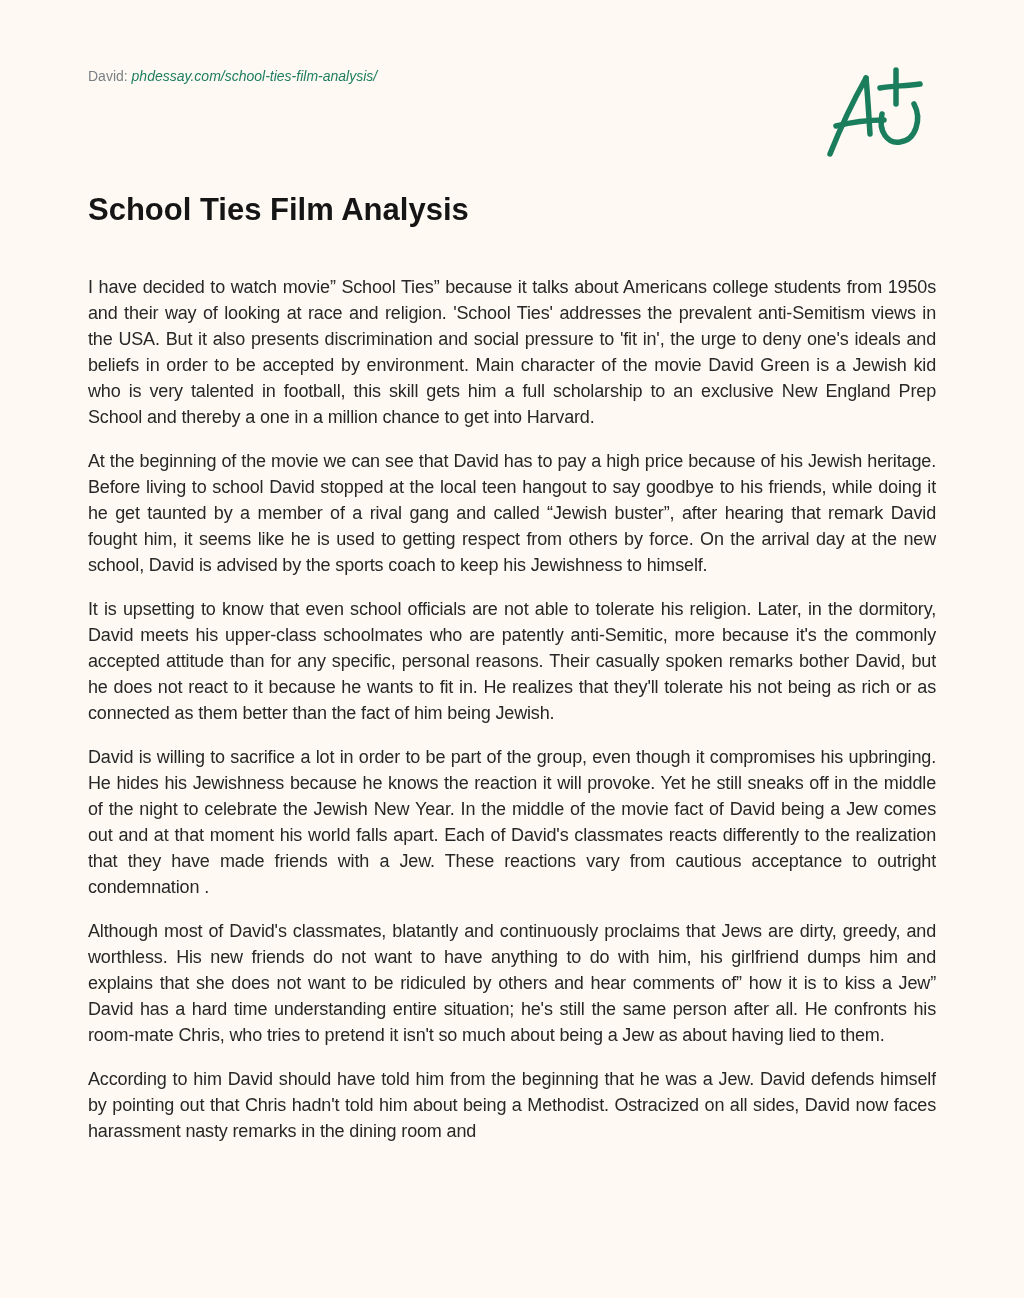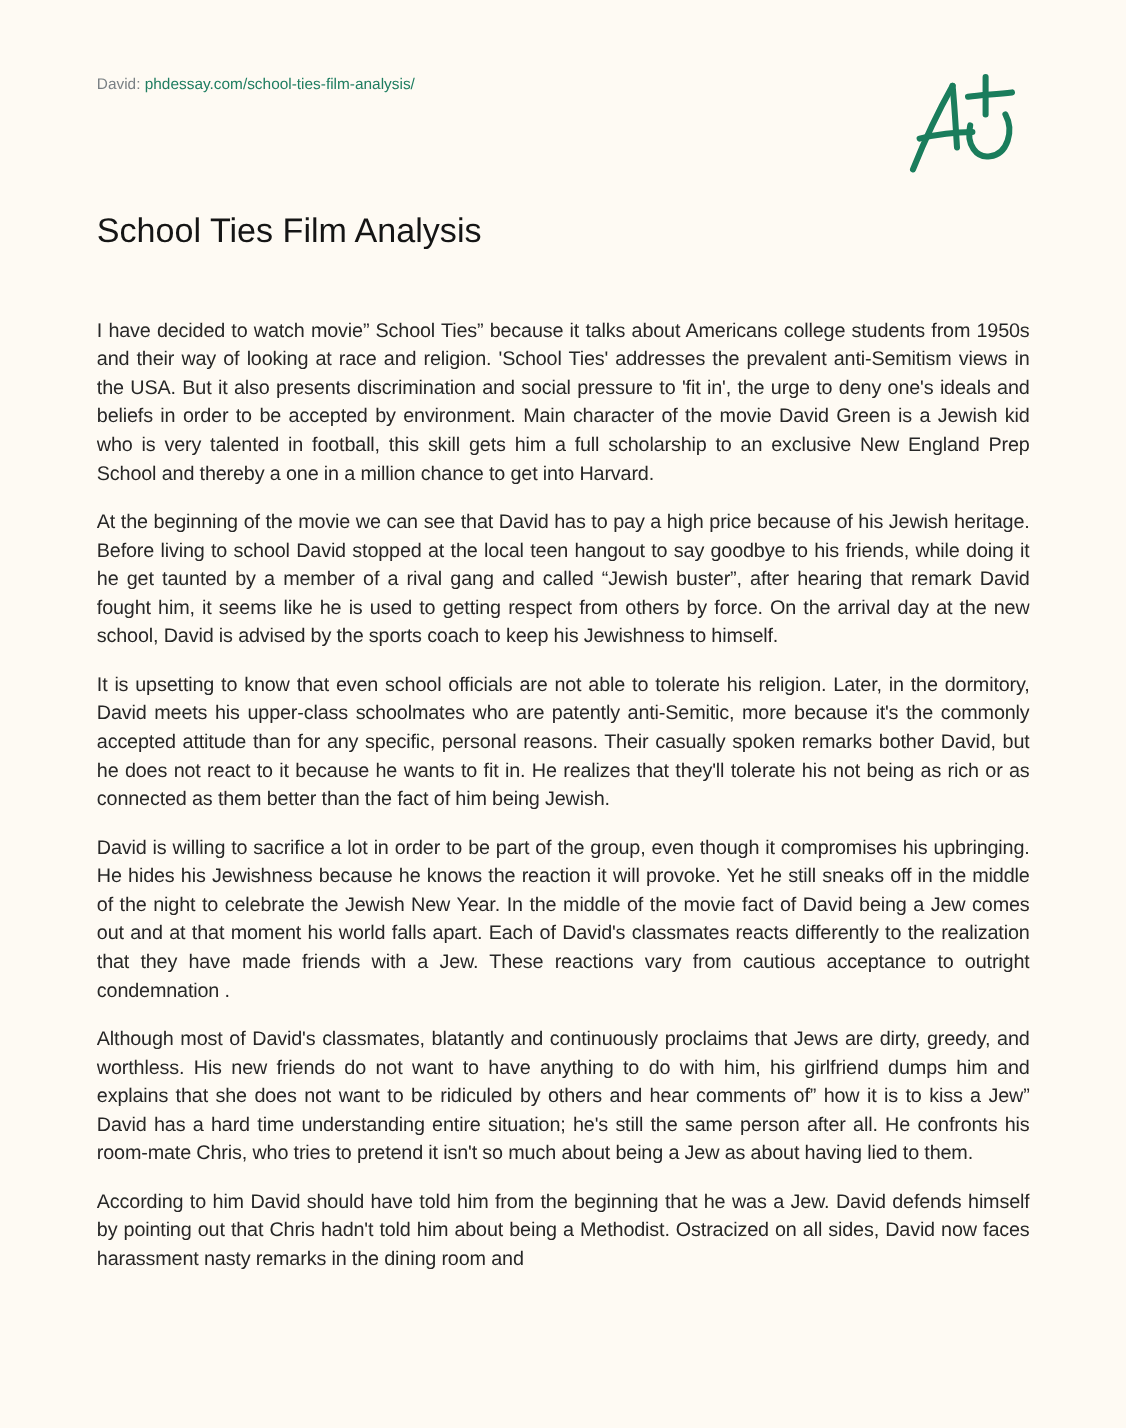--- a/index.html
+++ b/index.html
@@ -29,42 +29,43 @@
     }
     .source-line {
       margin-top: 17px;
       font-size: 14px;
       color: #7a8084;
       line-height: 18px;
     }
     .source-link {
       color: #1e7d60;
       text-decoration: none;
+      font-style: italic;
     }
     .logo {
       position: absolute;
       left: 822px;
       top: 64px;
       width: 110px;
       height: 100px;
     }
     .page-title {
       position: absolute;
       left: 88px;
       top: 190px;
       margin: 0;
       font-size: 31px;
-      font-weight: normal;
+      font-weight: bold;
       color: #151515;
       line-height: 40px;
     }
     .content {
       position: absolute;
       left: 88px;
-      top: 287px;
+      top: 274px;
       width: 848px;
       height: 982px;
       overflow: hidden;
     }
     .content p {
       margin: 0 0 18px 0;
       font-size: 18px;
       line-height: 26px;
       color: #272727;
       text-align: justify;

